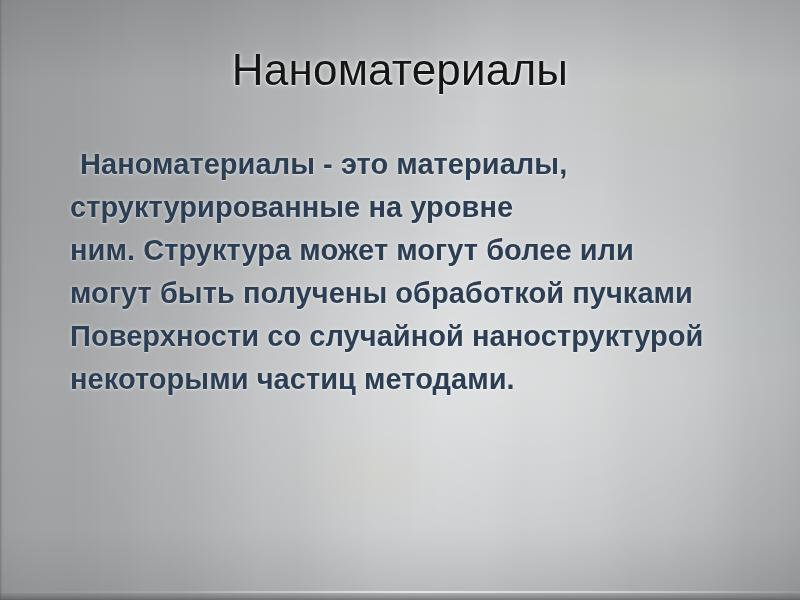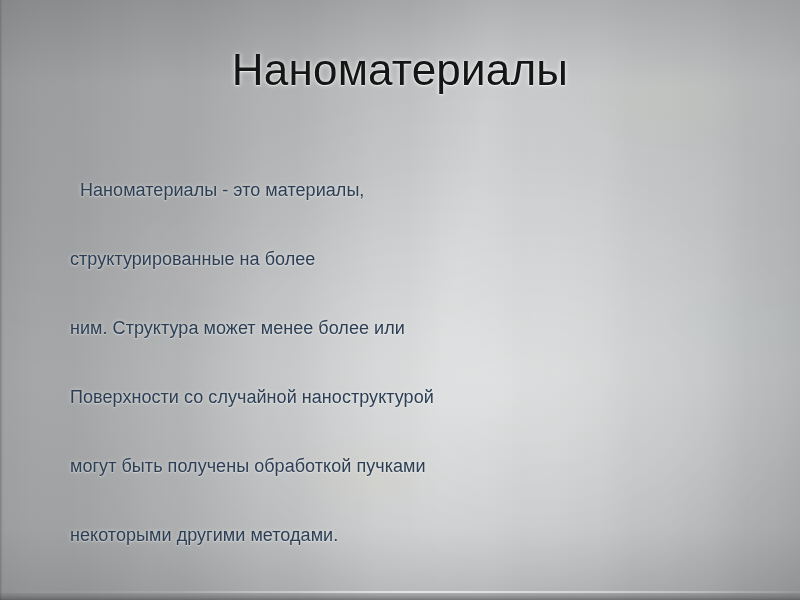--- a/index.html
+++ b/index.html
@@ -141,30 +141,29 @@
   }
 
   .body-block {
     position: absolute;
     left: 70px;
     top: 143px;
     width: 700px;
   }
 
   .body-line {
-    font-size: 18px;
+    font-size: 29px;
     line-height: 43px;
-    font-weight: 400;
+    font-weight: 700;
     color: #2c3e54;
     letter-spacing: 0.05px;
     white-space: nowrap;
     text-shadow:
       0 0 4px rgba(255,255,255,0.60),
       0 1px 0 rgba(255,255,255,0.30);
-    margin-top: 26px;
   }
   .body-line.first { padding-left: 10px; }
 </style>
 </head>
 <body>
 
 <div class="slide">
 
   <div class="bg-base"></div>
   <div class="bg-vert"></div>
@@ -173,20 +172,20 @@
   <div class="bg-tint"></div>
 
   <div class="edge-left"></div>
   <div class="edge-bottom-light"></div>
   <div class="edge-bottom-dark"></div>
 
   <div class="title">Наноматериалы</div>
 
   <div class="body-block">
     <div class="body-line first">Наноматериалы - это материалы,</div>
-    <div class="body-line">структурированные на более</div>
-    <div class="body-line">ним. Структура может менее более или</div>
+    <div class="body-line">структурированные на уровне</div>
+    <div class="body-line">ним. Структура может могут более или</div>
+    <div class="body-line">могут быть получены обработкой пучками</div>
     <div class="body-line">Поверхности со случайной наноструктурой</div>
-    <div class="body-line">могут быть получены обработкой пучками</div>
-    <div class="body-line">некоторыми другими методами.</div>
+    <div class="body-line">некоторыми частиц методами.</div>
   </div>
 
 </div>
 
 </body></html>

